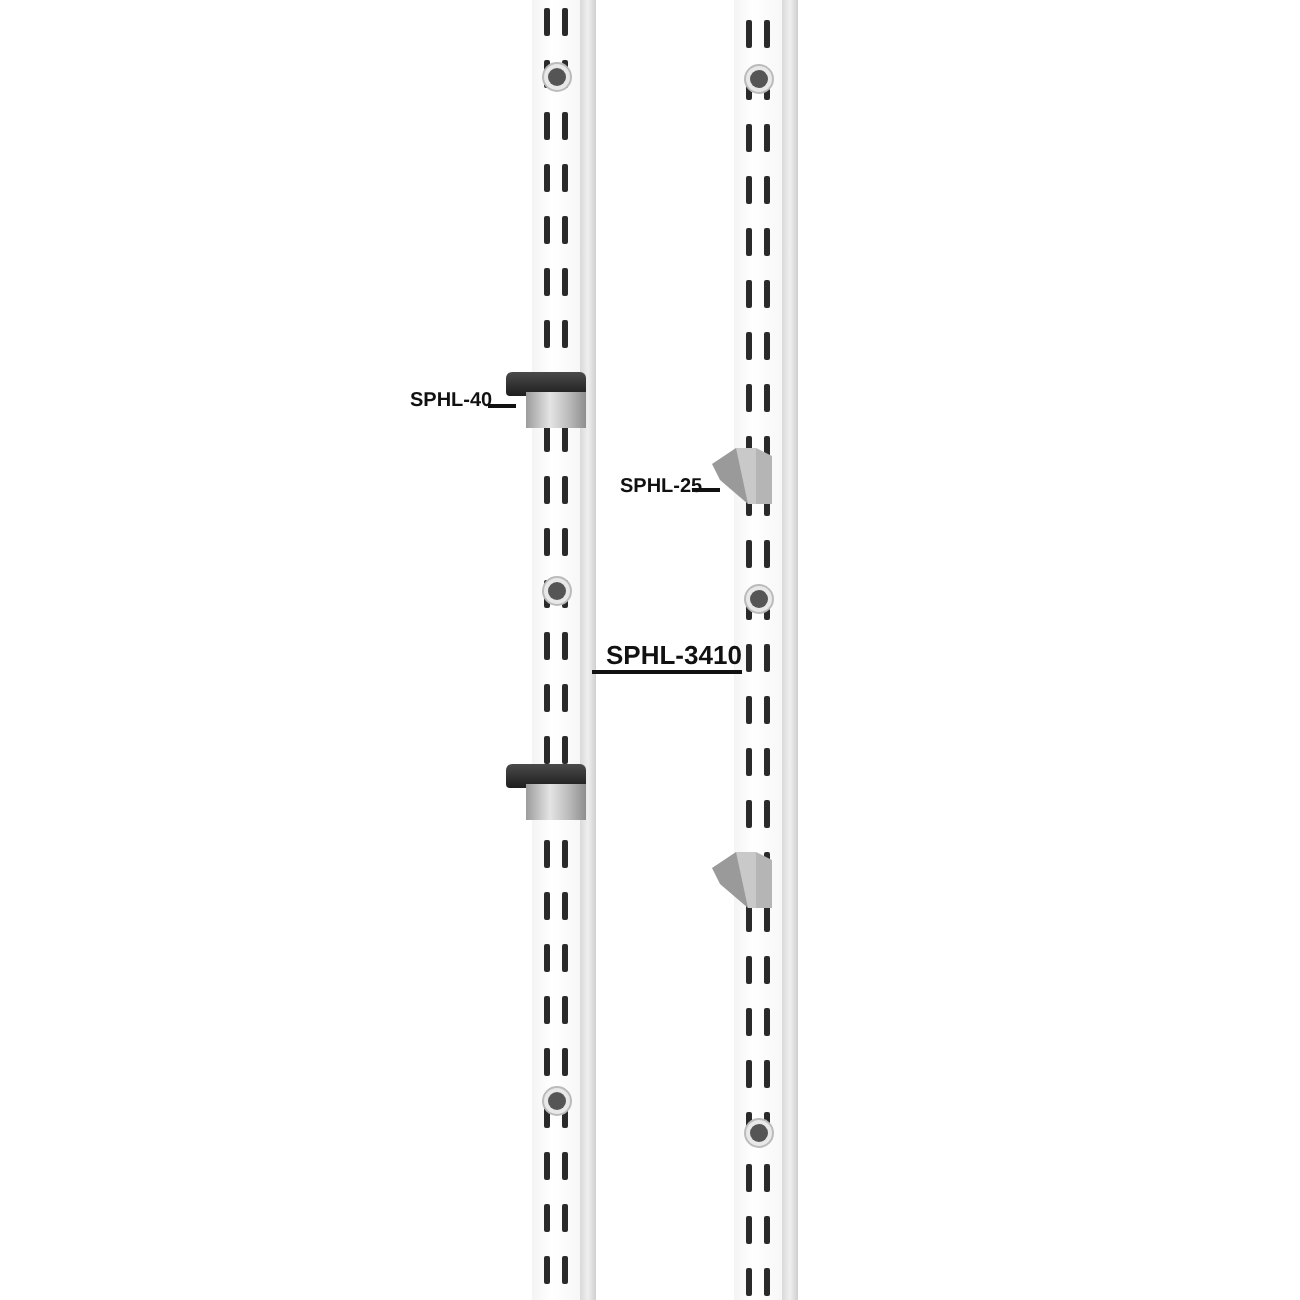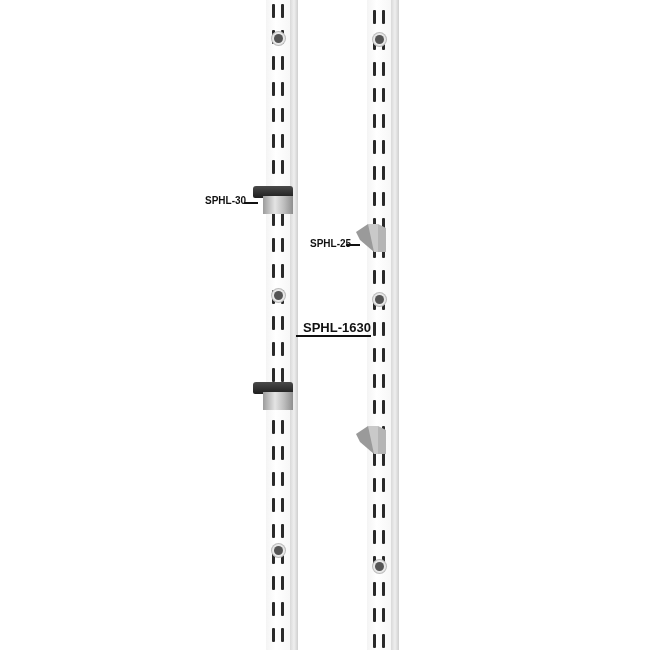--- a/index.html
+++ b/index.html
@@ -153,20 +153,20 @@
   <polygon points="2,10 14,2 24,2 24,30 20,30 6,18" fill="#9a9a9a"></polygon>
   <polygon points="14,2 24,2 24,30 20,30" fill="#c9c9c9"></polygon>
   <polygon points="24,2 32,6 32,30 24,30" fill="#b5b5b5"></polygon>
 </svg>
 <svg class="bracket-gray" style="left:354px;top:424px;" width="36" height="34" viewBox="0 0 36 34">
   <polygon points="2,10 14,2 24,2 24,30 20,30 6,18" fill="#9a9a9a"></polygon>
   <polygon points="14,2 24,2 24,30 20,30" fill="#c9c9c9"></polygon>
   <polygon points="24,2 32,6 32,30 24,30" fill="#b5b5b5"></polygon>
 </svg>
 
-<span class="label" style="left:205px;top:195px;font-size:10px;">SPHL-30</span>
+<span class="label" style="left:205px;top:195px;font-size:10px;">SPHL-40</span>
 <div class="leader" style="left:244px;top:202px;width:14px;"></div>
 
 <span class="label" style="left:310px;top:238px;font-size:10px;">SPHL-25</span>
 <div class="leader" style="left:346px;top:244px;width:14px;"></div>
 
-<span class="label" style="left:303px;top:320px;font-size:13px;">SPHL-1630</span>
+<span class="label" style="left:303px;top:320px;font-size:13px;">SPHL-3410</span>
 <div class="leader" style="left:296px;top:335px;width:75px;"></div>
 
 </body></html>

